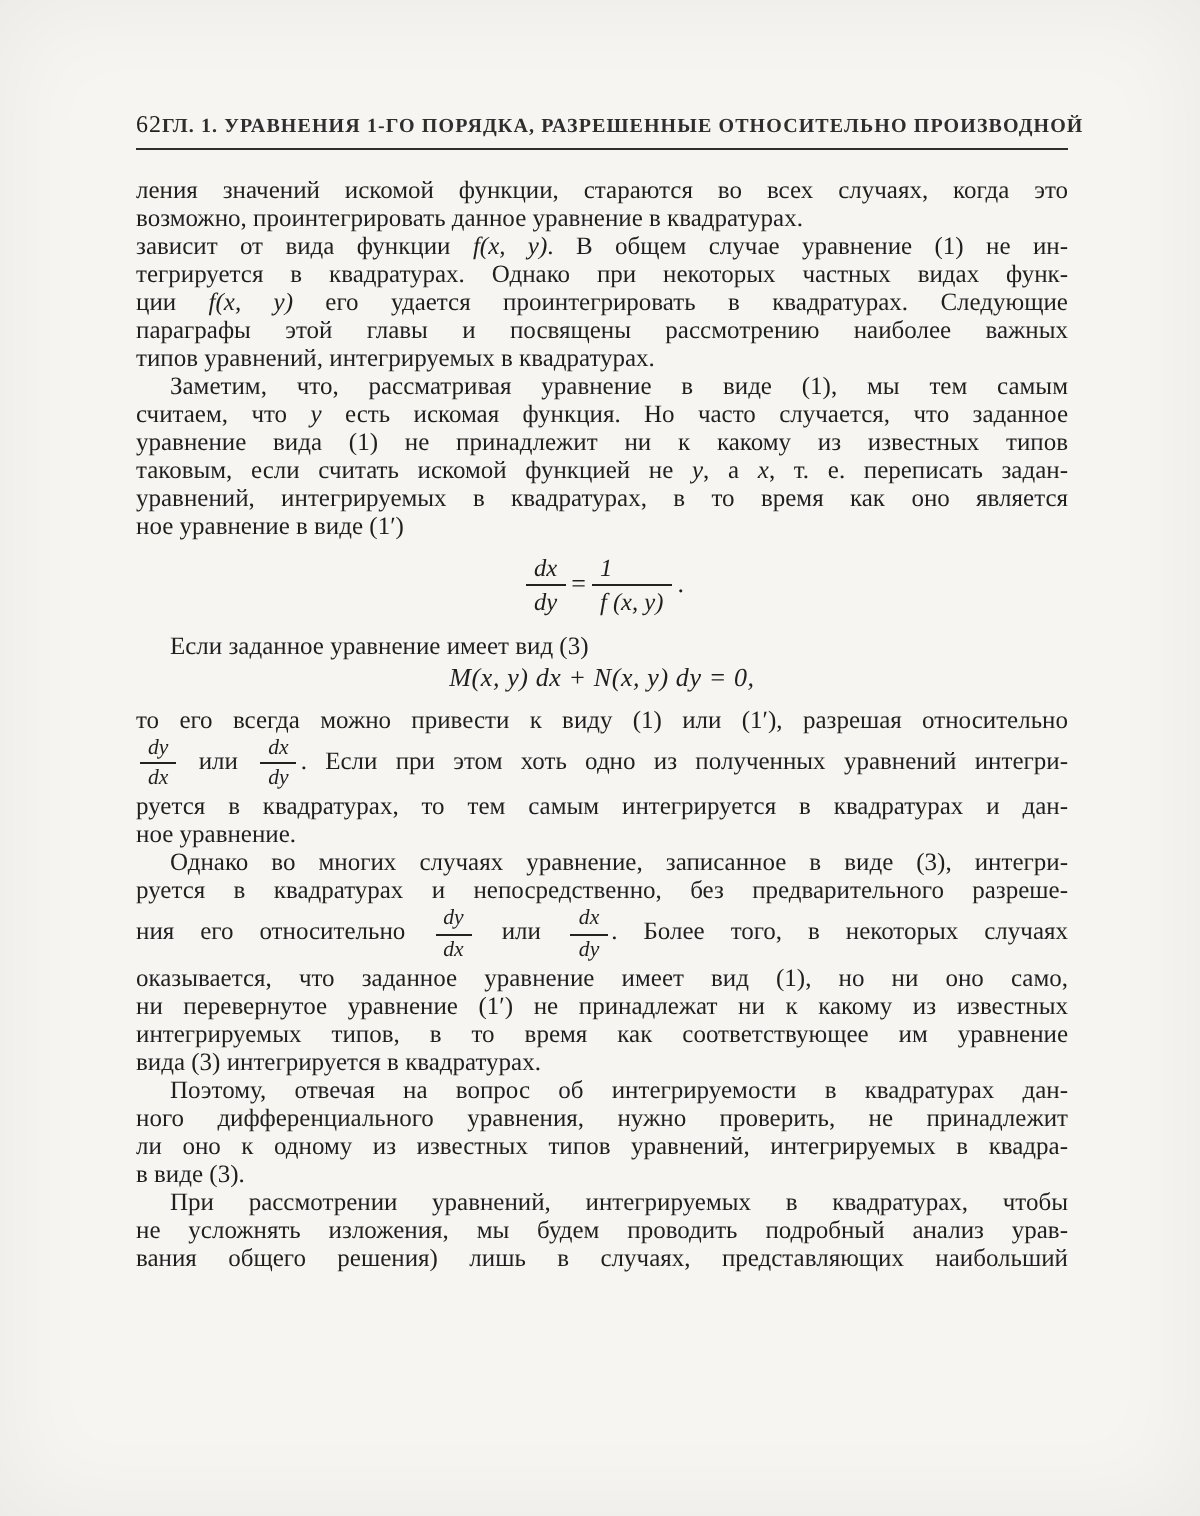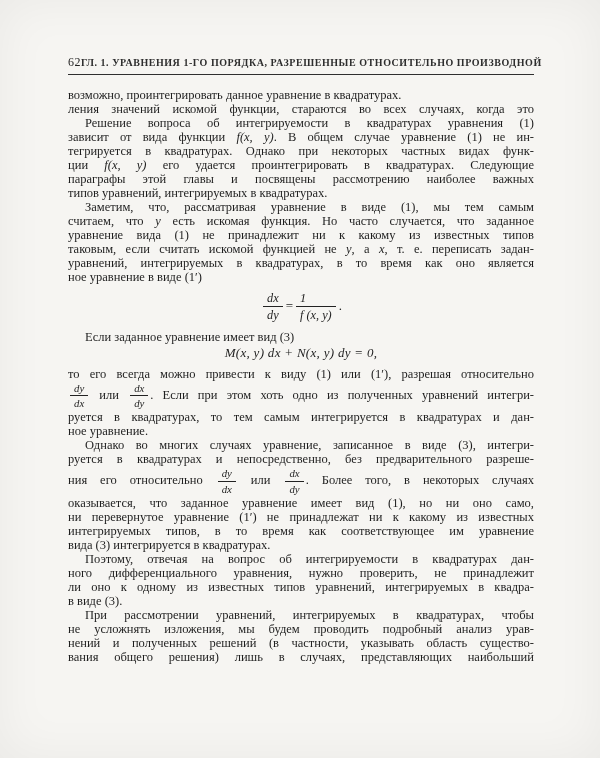--- a/index.html
+++ b/index.html
@@ -64,25 +64,24 @@
 <body>
 
 <div class="page" data-name="book-page-scan" style="--paper: #f6f5f2; --ink: #1f1f1f; --rule: #2f2f2f;">
   <div class="content" data-name="page-content">
     <div class="page-header" data-name="page-header">
       <span class="page-number" data-name="page-number">62</span>
       <span class="running-head" data-name="running-head">ГЛ. 1. УРАВНЕНИЯ 1-ГО ПОРЯДКА, РАЗРЕШЕННЫЕ ОТНОСИТЕЛЬНО ПРОИЗВОДНОЙ</span>
     </div>
     <div class="page-body" data-name="page-body">
         <div class="para" data-name="paragraph">
+          <div class="line" data-name="text-line">ления значений искомой функции, стараются во всех случаях, когда это</div>
           <div class="line end" data-name="text-line">возможно, проинтегрировать данное уравнение в квадратурах.</div>
-          <div class="line" data-name="text-line">ления значений искомой функции, стараются во всех случаях, когда это</div>
         </div>
         <div class="para" data-name="paragraph">
-          <div class="line ind" data-name="text-line">Решение вопроса об интегрируемости в квадратурах уравнения (1)</div>
           <div class="line" data-name="text-line">зависит от вида функции <span class="mi" data-name="math-inline">f(x, y)</span>. В общем случае уравнение (1) не ин-</div>
           <div class="line" data-name="text-line">тегрируется в квадратурах. Однако при некоторых частных видах функ-</div>
           <div class="line" data-name="text-line">ции <span class="mi" data-name="math-inline">f(x, y)</span> его удается проинтегрировать в квадратурах. Следующие</div>
           <div class="line" data-name="text-line">параграфы этой главы и посвящены рассмотрению наиболее важных</div>
           <div class="line end" data-name="text-line">типов уравнений, интегрируемых в квадратурах.</div>
         </div>
         <div class="para" data-name="paragraph">
           <div class="line ind" data-name="text-line">Заметим, что, рассматривая уравнение в виде (1), мы тем самым</div>
           <div class="line" data-name="text-line">считаем, что <span class="mi" data-name="math-inline">y</span> есть искомая функция. Но часто случается, что заданное</div>
           <div class="line" data-name="text-line">уравнение вида (1) не принадлежит ни к какому из известных типов</div>
@@ -120,18 +119,17 @@
         </div>
         <div class="para" data-name="paragraph">
           <div class="line ind" data-name="text-line">Поэтому, отвечая на вопрос об интегрируемости в квадратурах дан-</div>
           <div class="line" data-name="text-line">ного дифференциального уравнения, нужно проверить, не принадлежит</div>
           <div class="line" data-name="text-line">ли оно к одному из известных типов уравнений, интегрируемых в квадра-</div>
           <div class="line end" data-name="text-line">в виде (3).</div>
         </div>
         <div class="para" data-name="paragraph">
           <div class="line ind" data-name="text-line">При рассмотрении уравнений, интегрируемых в квадратурах, чтобы</div>
           <div class="line" data-name="text-line">не усложнять изложения, мы будем проводить подробный анализ урав-</div>
-          <div class="line" data-name="text-line">нений и полученных решений (в частности, указывать область существо-</div>
           <div class="line" data-name="text-line">вания общего решения) лишь в случаях, представляющих наибольший</div>
         </div>
       </div>
   </div>
 </div>
 
 </body></html>

